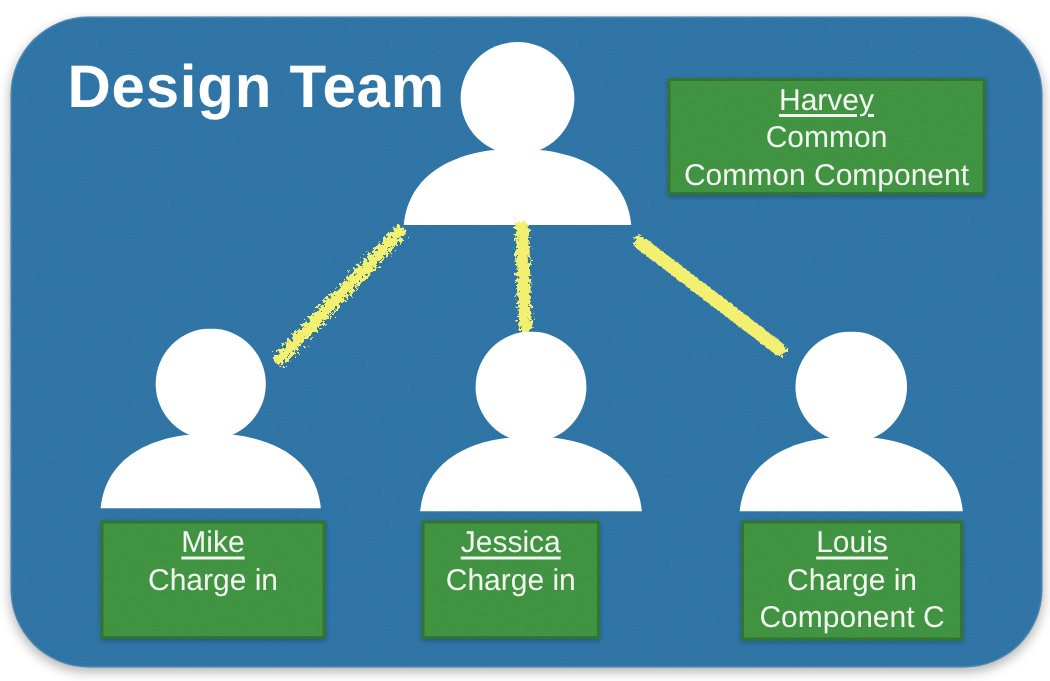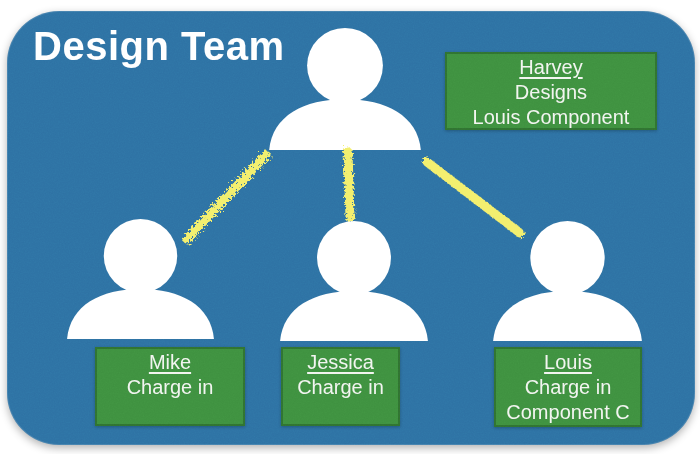--- a/index.html
+++ b/index.html
@@ -23,21 +23,21 @@
     position:absolute;left:0;top:0;width:100%;height:100%;
     mix-blend-mode:overlay;pointer-events:none;
   }
   .title{
     position:absolute;
     left:26px;top:12px;
     font-size:40px;line-height:1.15;
     font-weight:bold;
     letter-spacing:.5px;
     color:#ffffff;
-    margin:0;
+    margin:12px;
   }
   .person{
     position:absolute;
   }
   .person svg{display:block;width:100%;height:100%;}
   .person .fig{fill:#ffffff;}
   .person-top   {left:259px;top:17px; width:158px;height:122px;}
   .person-mike  {left:57px; top:208px;width:153px;height:120px;}
   .person-jess  {left:270px;top:210px;width:154px;height:120px;}
   .person-louis {left:483px;top:210px;width:155px;height:120px;}
@@ -62,21 +62,21 @@
     padding-top:1px;
     box-shadow:0 1px 3px rgba(0,0,0,.25);
   }
   .label-box .name{
     font-weight:normal;
     text-decoration:underline;
     text-underline-offset:3px;
     text-decoration-thickness:2px;
   }
   .box-manager{left:438px;top:41px; width:212px;height:78px;}
-  .box-mike   {left:60px; top:336px;width:150px;height:79px;margin-left:28px;}
+  .box-mike   {left:60px; top:336px;width:150px;height:79px;}
   .box-jess   {left:274px;top:336px;width:119px;height:79px;}
   .box-louis  {left:487px;top:336px;width:148px;height:80px;}
 </style>
 </head>
 <body>
 
 <div class="canvas">
   <div class="card">
 
     <h1 class="title">Design Team</h1>
@@ -97,22 +97,22 @@
       </defs>
       <g filter="url(#chalk)">
         <line x1="259" y1="144" x2="180" y2="228"></line>
         <line x1="341" y1="141" x2="343" y2="207"></line>
         <line x1="420" y1="151" x2="513" y2="222"></line>
       </g>
     </svg>
 
     <div class="label-box box-manager">
       <div class="name">Harvey</div>
-      <div>Designs</div>
-      <div>Louis Component</div>
+      <div>Common</div>
+      <div>Common Component</div>
     </div>
 
     <div class="person person-mike">
       <svg viewBox="0 0 100 78" preserveAspectRatio="none">
         <circle class="fig" cx="50" cy="24" r="24"></circle>
         <path class="fig" d="M2,78 C4,56 24,45.5 50,45.5 C76,45.5 96,56 98,78 Z"></path>
       </svg>
     </div>
     <div class="person person-jess">
       <svg viewBox="0 0 100 78" preserveAspectRatio="none">

